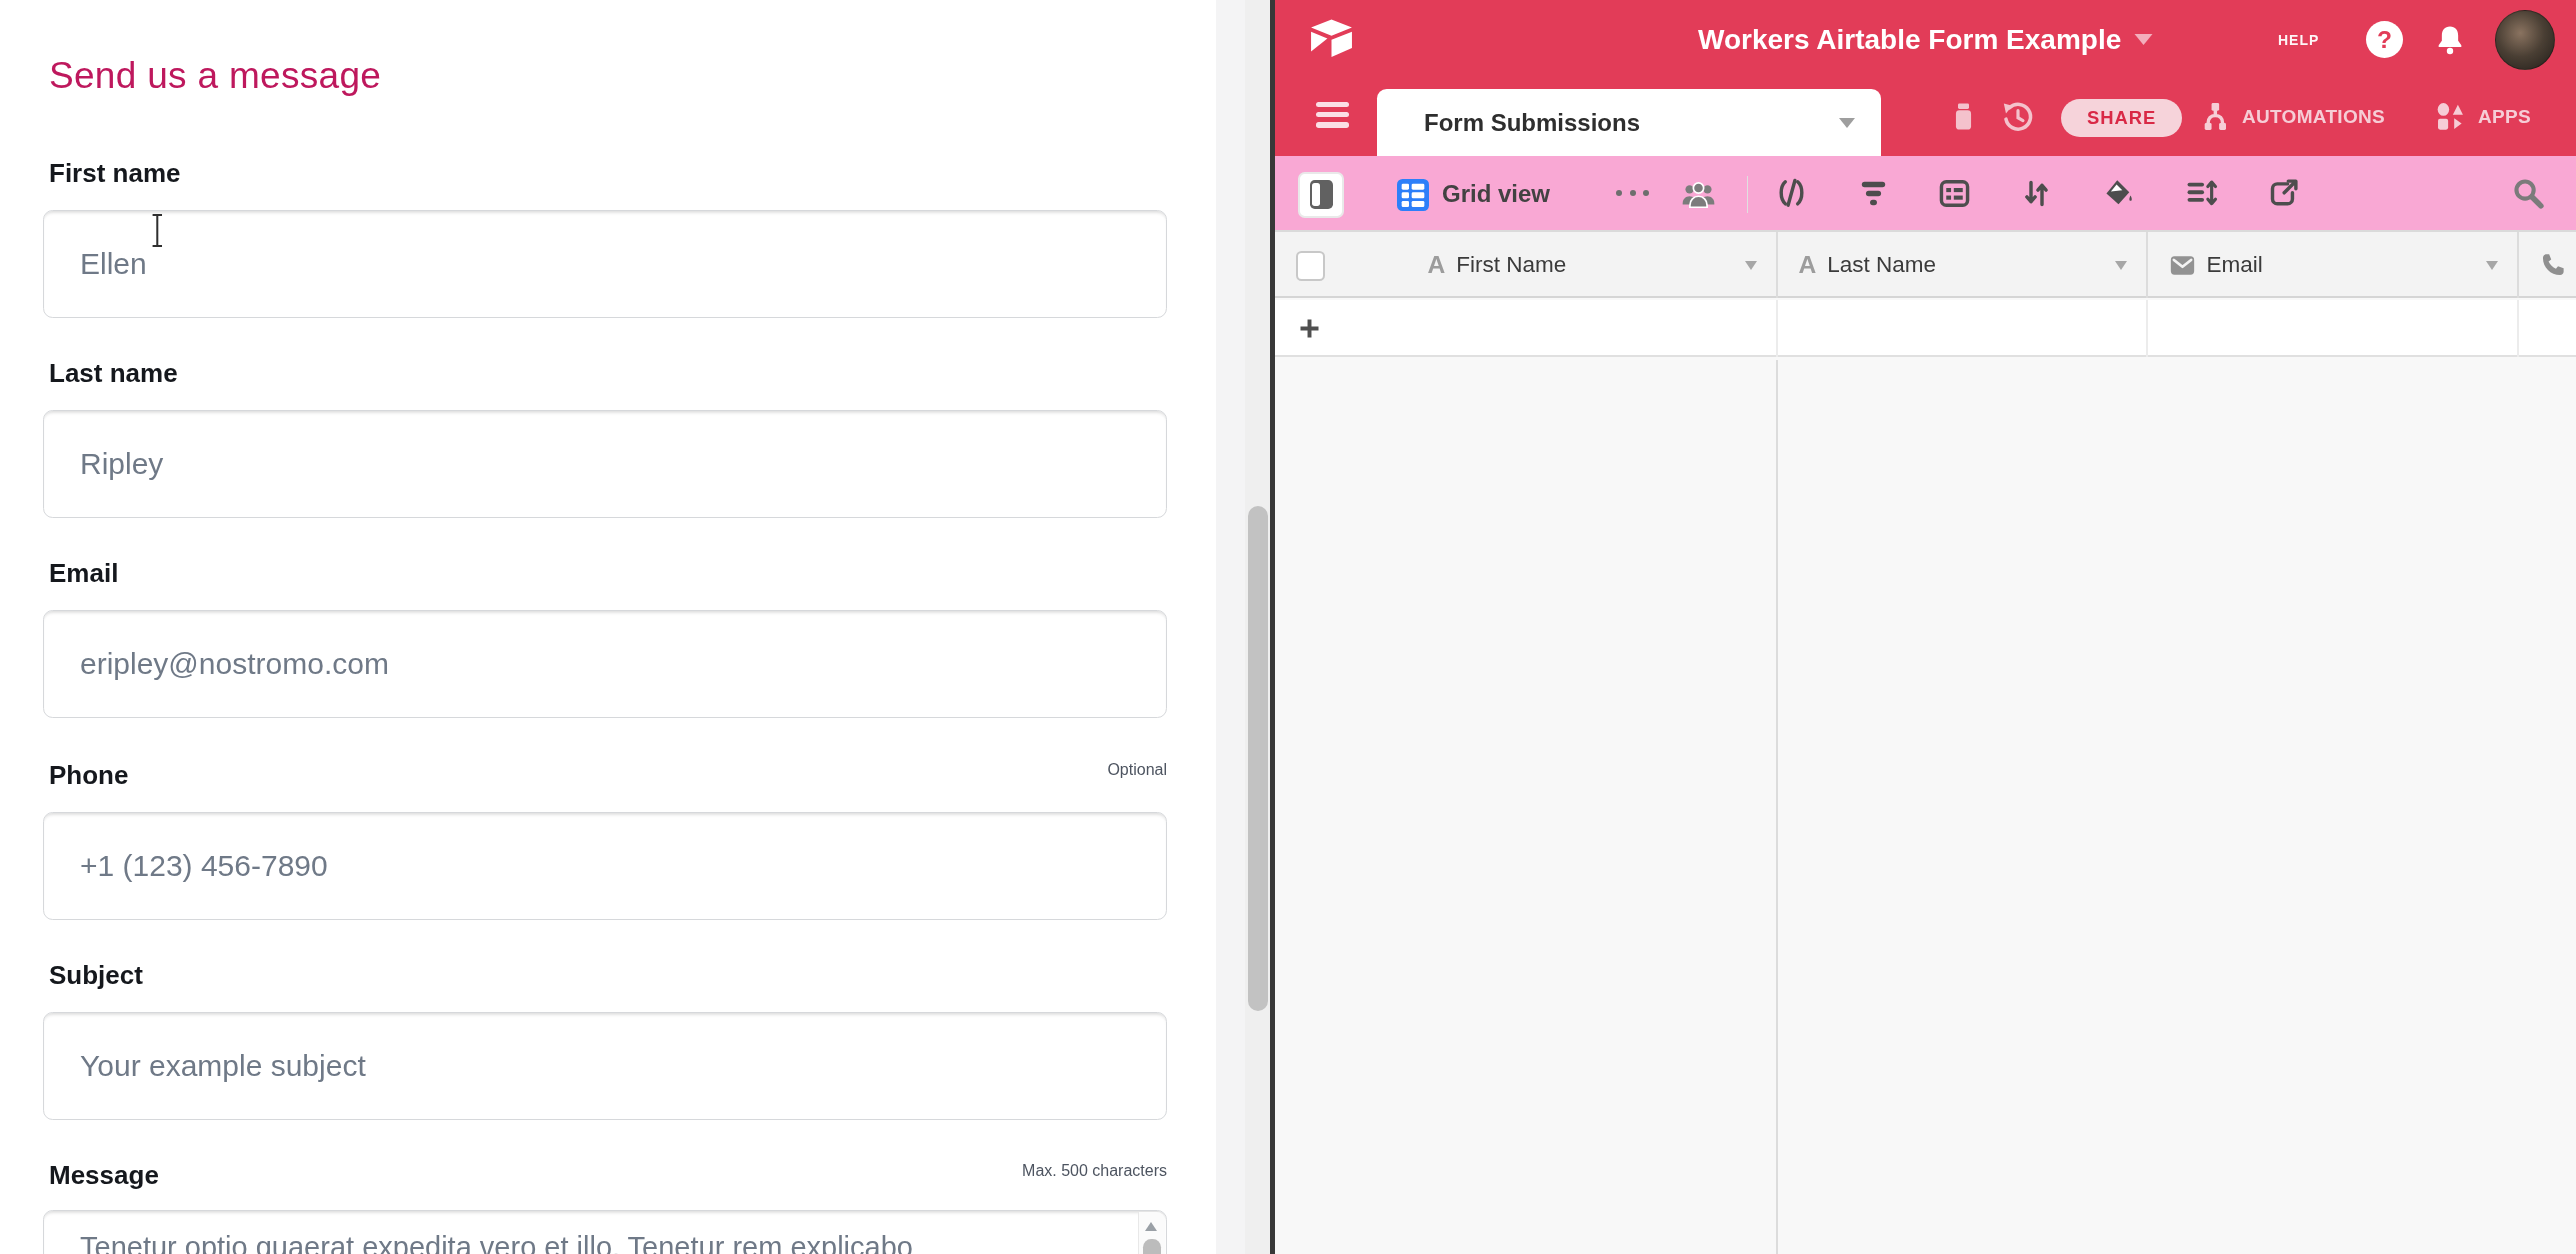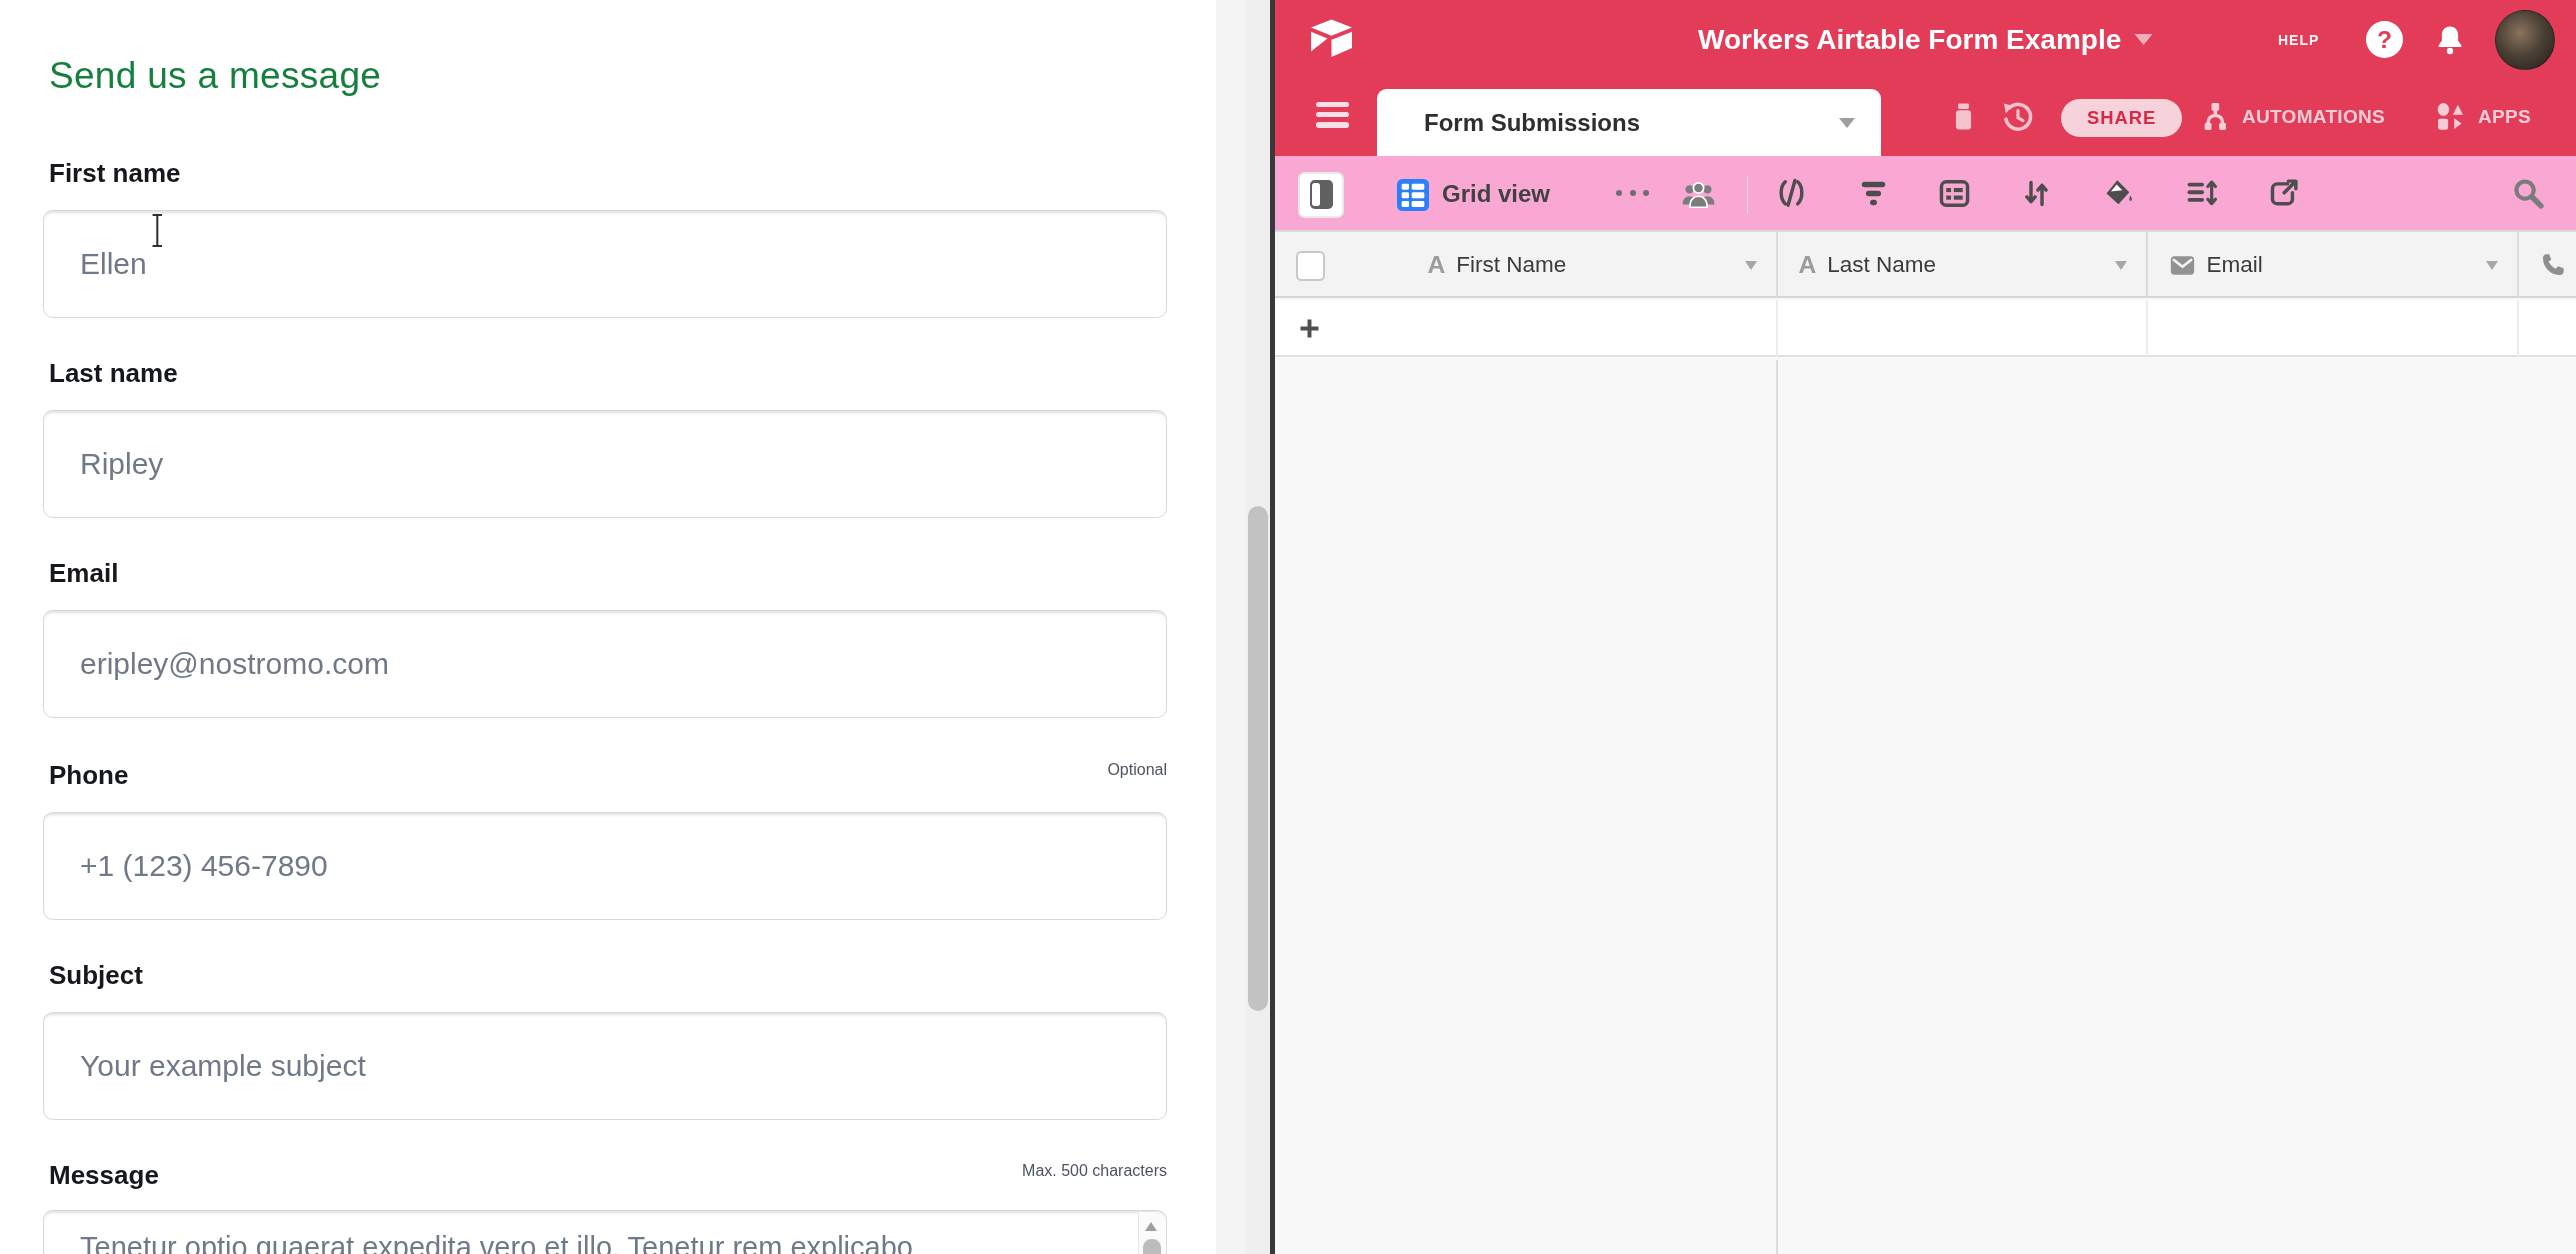--- a/index.html
+++ b/index.html
@@ -2,21 +2,21 @@
 <html style="font-size:11px"><head>
 <meta charset="utf-8">
 <style>
   * { margin:0; padding:0; box-sizing:border-box; }
   html,body { width:2576px; height:1255px; }
   body { font-family:"Liberation Sans", sans-serif; }
   #root { position:relative; width:2576px; height:1255px; overflow:hidden; background:#ffffff; }
 
   
   .form-pane { position:absolute; left:0; top:0; width:1216px; height:1255px; background:#fff; }
-  .fp-title { position:absolute; left:49px; top:55px; font-size:37px; font-weight:500; color:#15803d; letter-spacing:0.3px; }
+  .fp-title { position:absolute; left:49px; top:55px; font-size:37px; font-weight:500; color:#be185d; letter-spacing:0.3px; }
   .fp-label { position:absolute; left:49px; font-size:26px; font-weight:600; color:#15181d; }
   .fp-hint  { position:absolute; right:49px; font-size:16px; font-weight:400; color:#4d5460; }
   .fp-field { position:absolute; left:43px; width:1124px; height:108px; background:#fff;
               border:1.4px solid #d6d8db; border-radius:9.6px;
               box-shadow: inset 0 3.4px 3.4px -2px rgba(0,0,0,.15); }
   .fp-ph    { position:absolute; left:36px; top:0; height:100%; display:flex; align-items:center;
               font-size:30px; color:#6f7987; }
   .fp-textarea { position:absolute; left:43px; top:1210px; width:1124px; height:212px; background:#fff;
               border:1.4px solid #d6d8db; border-radius:9.6px 9.6px 0 0;
               box-shadow: inset 0 3.4px 3.4px -2px rgba(0,0,0,.15); }

